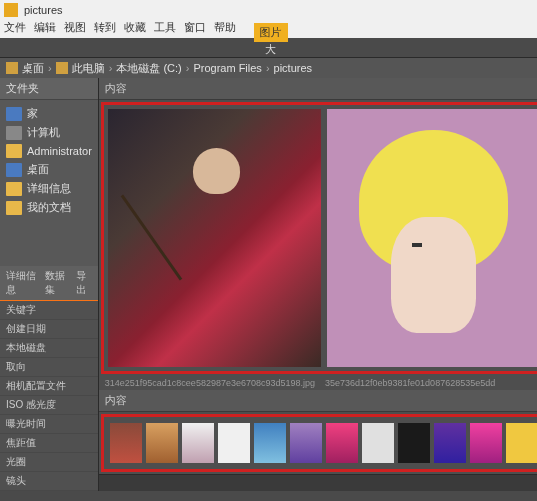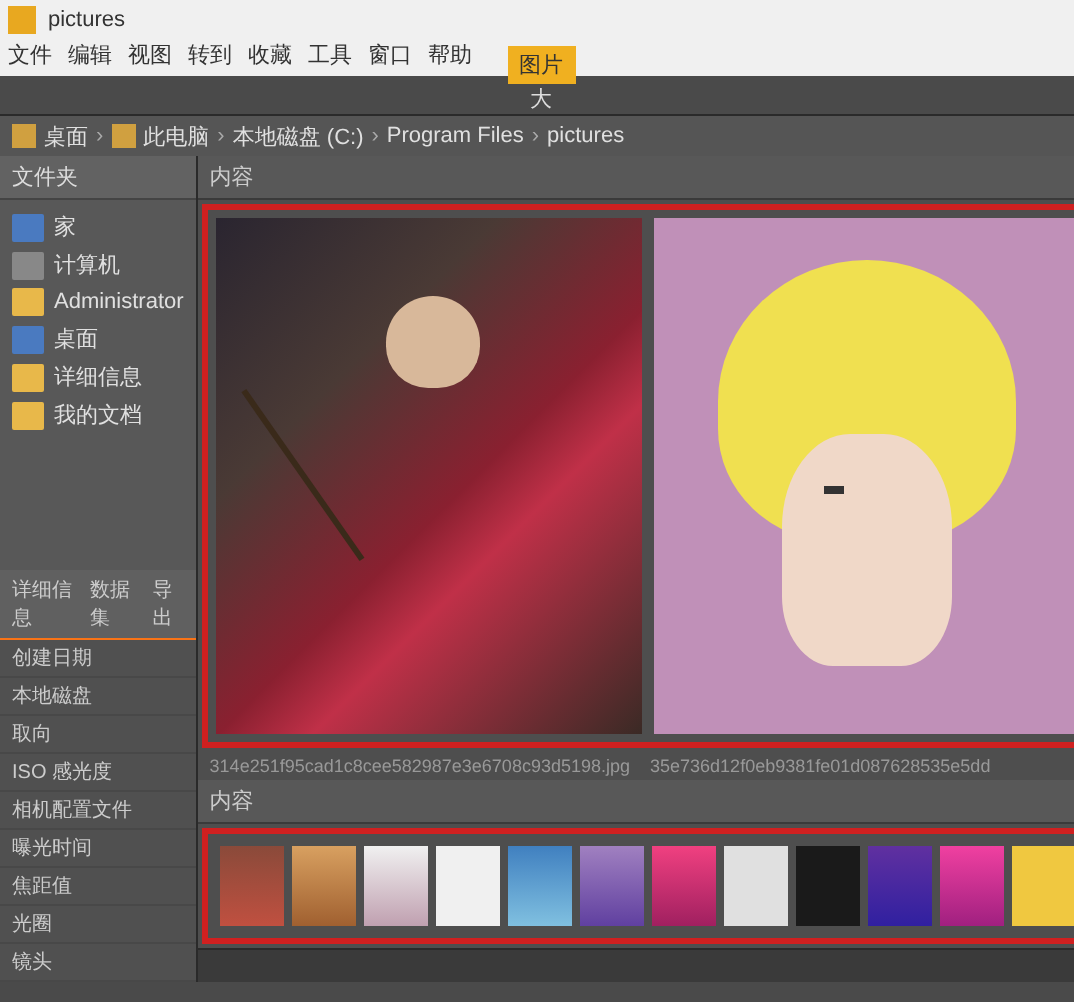--- a/index.html
+++ b/index.html
@@ -137,25 +137,26 @@
           <span>我的文档</span>
         </div>
     </div>
     <div class="meta-panel">
       <div class="meta-header">
         <span>详细信息</span>
         <span>数据集</span>
         <span>导出</span>
       </div>
       <div class="meta-list">
+        <div class="meta-row">关键字</div>
         <div class="meta-row">创建日期</div>
         <div class="meta-row">本地磁盘</div>
         <div class="meta-row">取向</div>
+        <div class="meta-row">相机配置文件</div>
         <div class="meta-row">ISO 感光度</div>
-        <div class="meta-row">相机配置文件</div>
         <div class="meta-row">曝光时间</div>
         <div class="meta-row">焦距值</div>
         <div class="meta-row">光圈</div>
         <div class="meta-row">镜头</div>
 
       </div>
     </div>
   </div>
 
   <div class="content">

